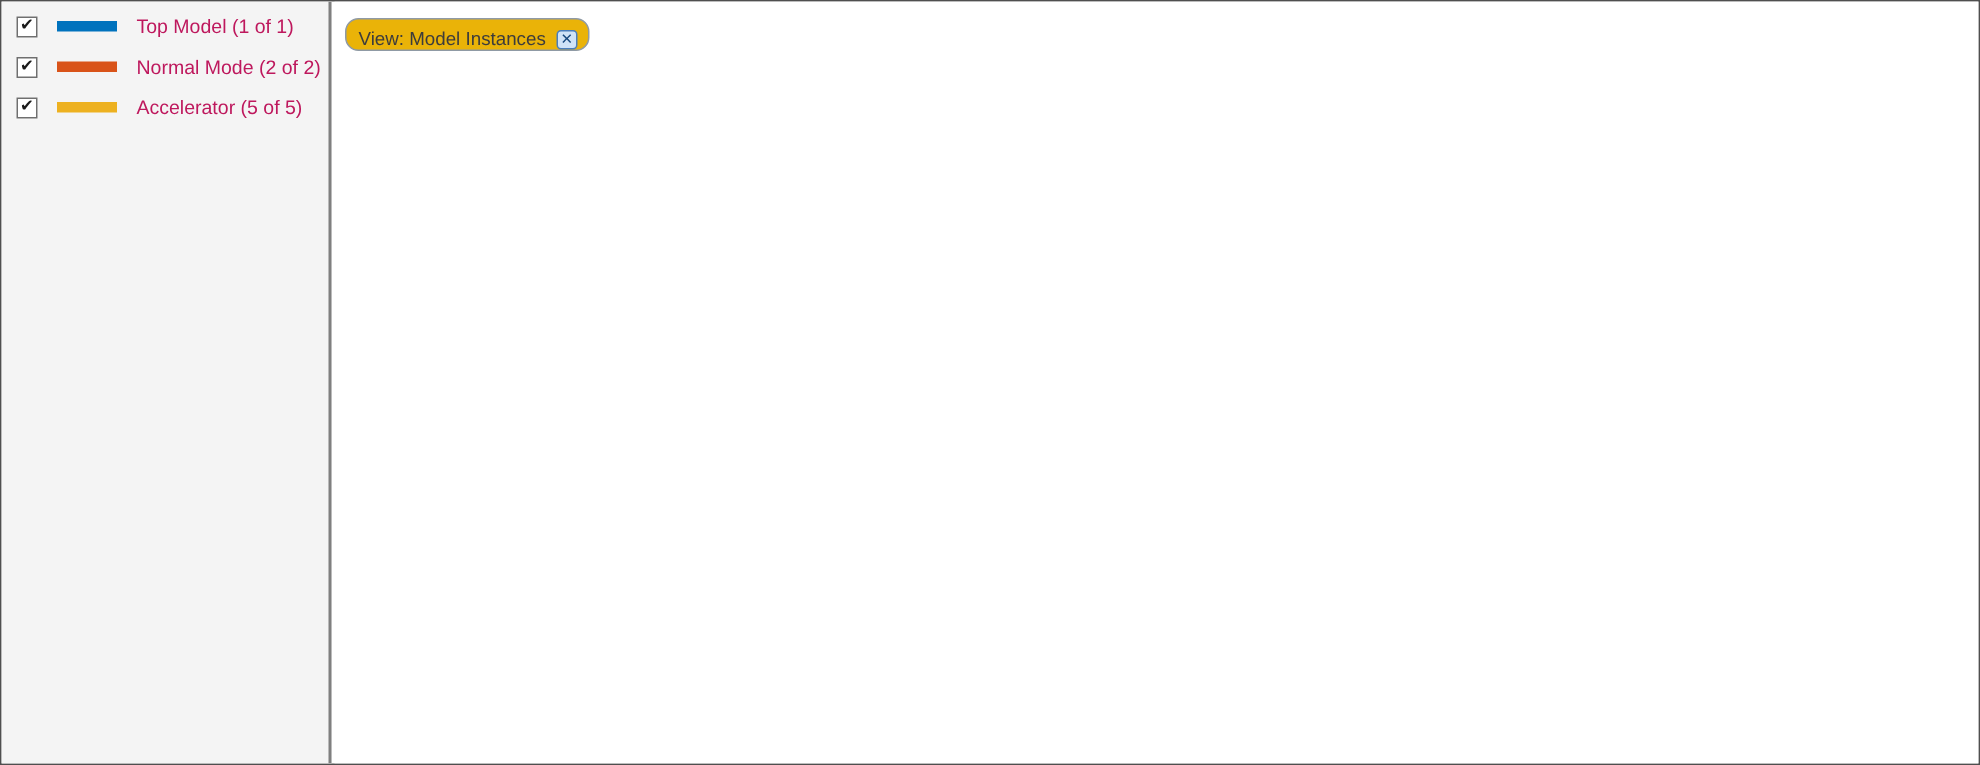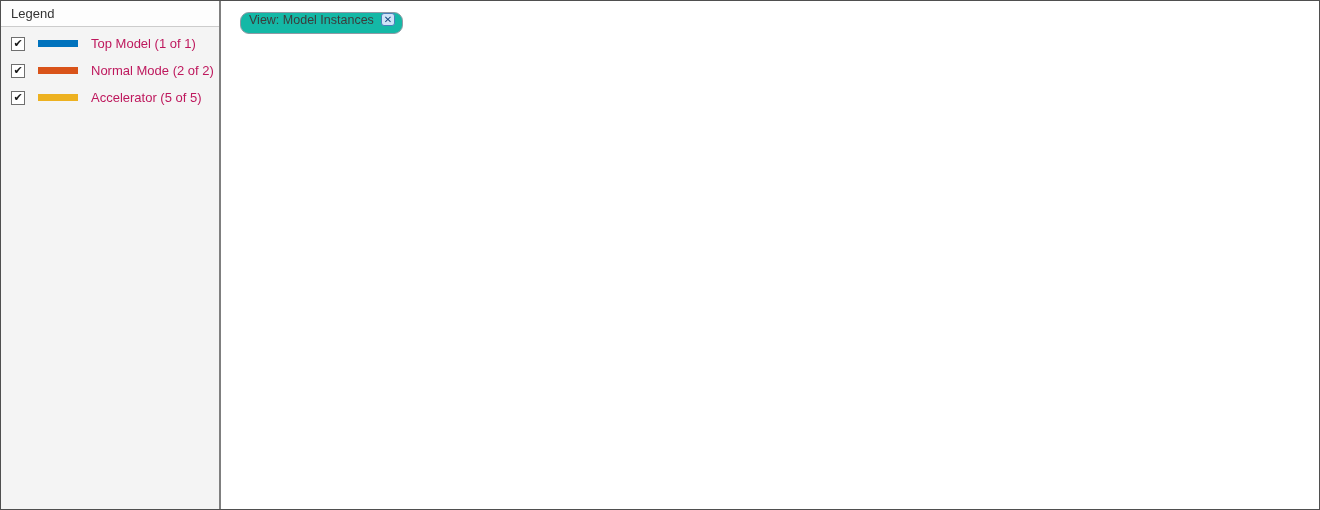--- a/index.html
+++ b/index.html
@@ -47,25 +47,25 @@
   }
   .swatch {
     width: 40px; height: 7px;
     display: inline-block;
     margin-right: 13px;
   }
   .llabel { font-size: 13px; color: #be185d; }
   
   .main { position: absolute; left: 222px; top: 0; right: 0; bottom: 0; background: #ffffff; }
   .view-badge {
-    position: absolute; left: 17px; top: 11px;
+    position: absolute; left: 7px; top: 11px;
     height: 22px;
-    display: inline-flex; align-items: flex-start;
+    display: inline-flex; align-items: flex-end;
     padding: 0 7px 0 8px;
-    background: #14b8a6;
+    background: #eab308;
     border: 1px solid #8f9aa5;
     border-radius: 9px;
     font-size: 12.5px; color: #3c3c3c;
   }
   .badge-close {
     width: 14px; height: 13px;
     margin-left: 7px;
     background: #cfe3f7;
     border: 1px solid #4a7ebb;
     border-radius: 3px;
@@ -161,23 +161,20 @@
         <div class="nmode">Accelerator</div>
       </div>
       <div class="node" style="left: 1023px; top: 390px; width: 272px; height: 46px;">
         <div class="bar" style="background: rgb(237, 177, 32);"></div>
         <div class="ntitle">sldemo_mdlref_F2C.slx</div>
         <div class="nmode">Accelerator</div>
       </div>
     </div>
 
   <div class="legend-panel">
-    <div class="legend-header">
-      <span>Legend</span>
-    </div>
     <div class="legend-items">
         <div class="legend-row">
           <span class="cb">✔</span>
           <span class="swatch" style="background: rgb(0, 114, 189);"></span>
           <span class="llabel">Top Model (1 of 1)</span>
         </div>
         <div class="legend-row">
           <span class="cb">✔</span>
           <span class="swatch" style="background: rgb(217, 83, 25);"></span>
           <span class="llabel">Normal Mode (2 of 2)</span>

